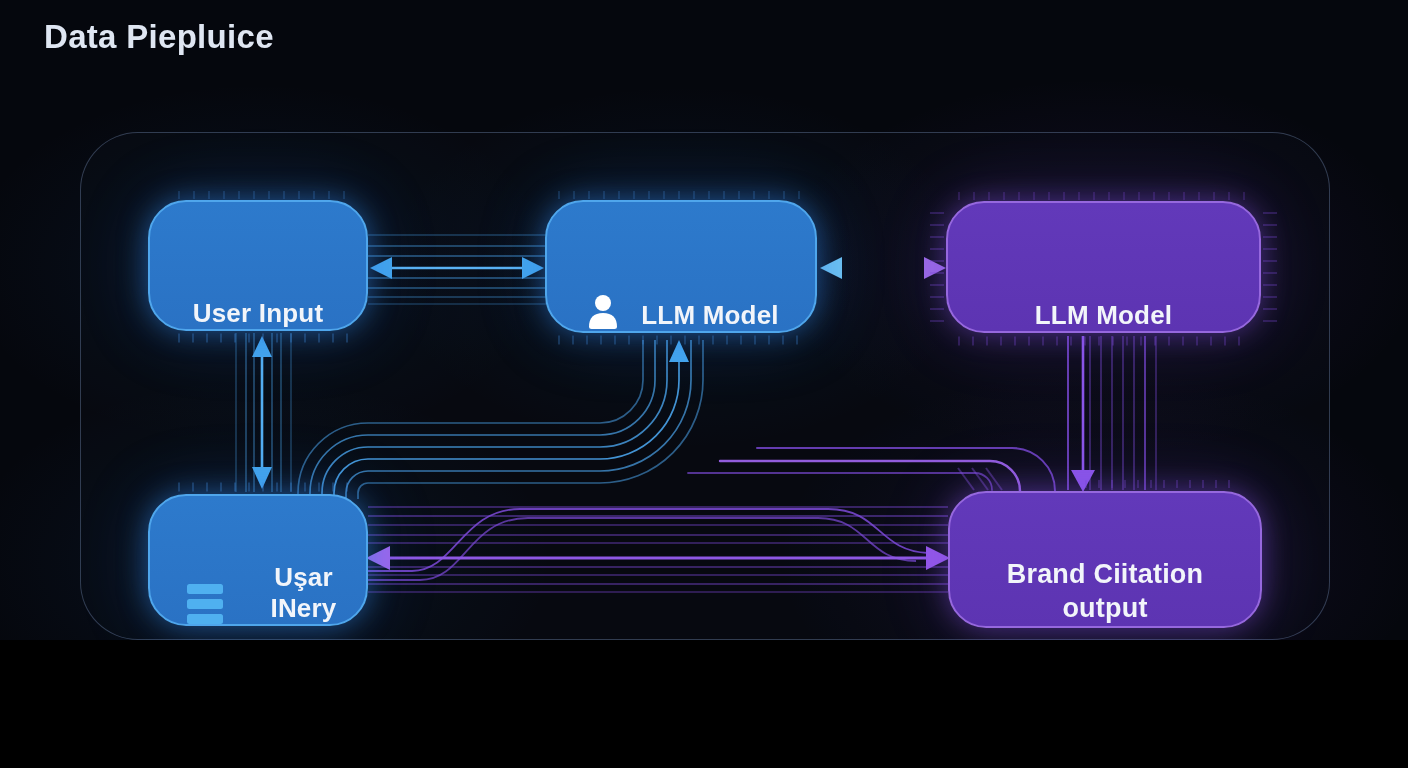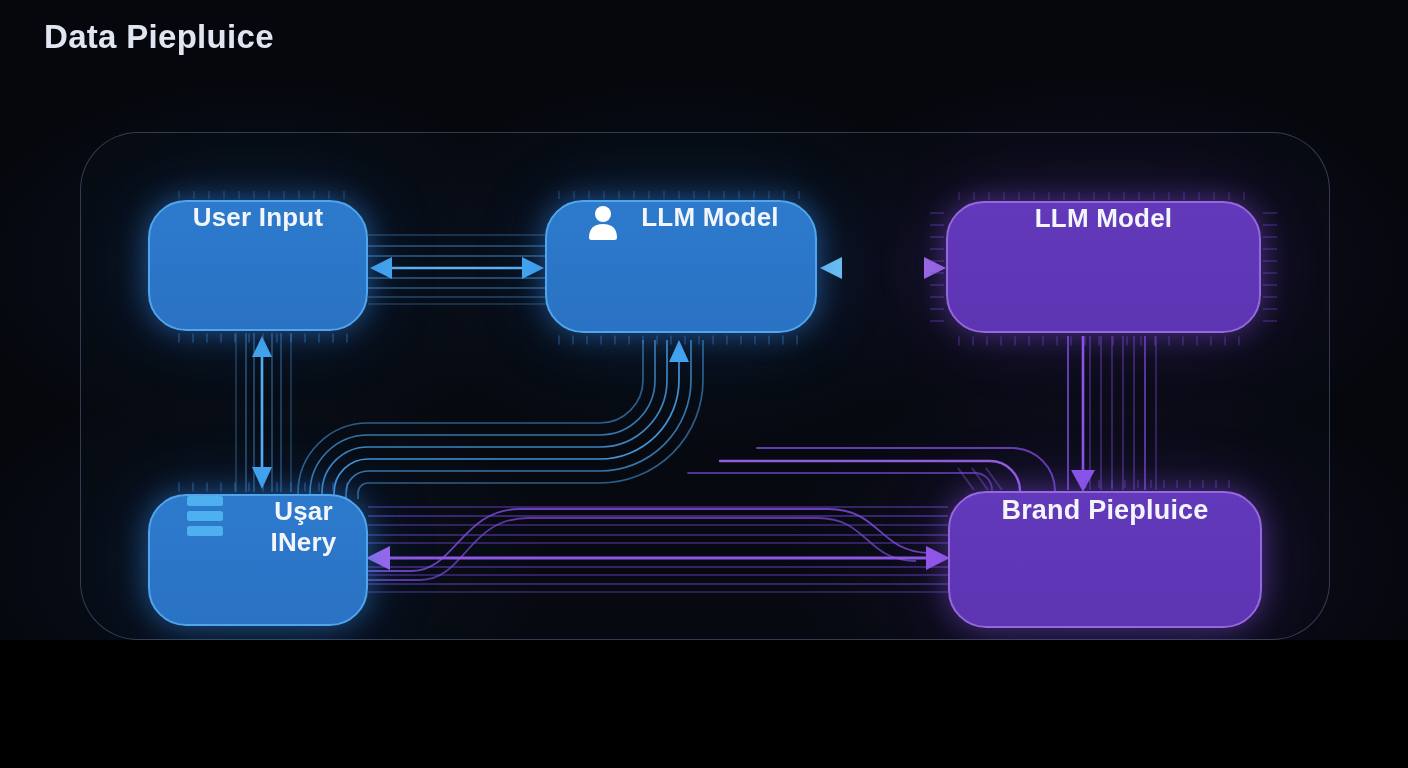--- a/index.html
+++ b/index.html
@@ -35,21 +35,21 @@
   }
   .panel{
     position:absolute;left:80px;top:132px;width:1250px;height:508px;
     border:1px solid rgba(110,130,170,0.42);
     border-radius:58px;
     background:rgba(16,22,36,0.18);
   }
   svg.wires{position:absolute;left:0;top:0;width:1408px;height:768px;z-index:1;}
   .node{
     position:absolute;z-index:2;
-    display:flex;align-items:flex-start;justify-content:center;gap:18px;
+    display:flex;align-items:flex-end;justify-content:center;gap:18px;
     border-radius:38px;
     color:var(--text-color);
     font-size:26px;font-weight:600;letter-spacing:0.2px;
     text-align:center;
   }
   .node.blue{
     background:linear-gradient(180deg, #2d7acc, var(--blue-box-fill));
     border:2.5px solid var(--blue-box-border);
     box-shadow:0 0 28px rgba(47,134,231,0.50), 0 0 70px rgba(47,134,231,0.22);
   }
@@ -205,17 +205,18 @@
     <span class="bars-icon">
         <i></i>
         <i></i>
         <i></i>
       </span>
     <span>Uşar INery</span>
   </div>
 
   <div class="node purple" id="node-brand">
     <span class="two-line">
-      <span>Brand Piepluice</span>
+      <span>Brand Ciitation</span>
+      <span>output</span>
     </span>
   </div>
 
 </div>
 
 </body></html>

